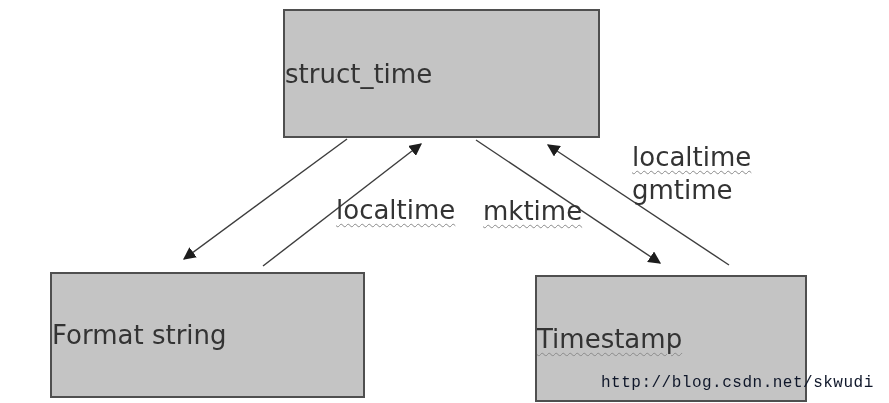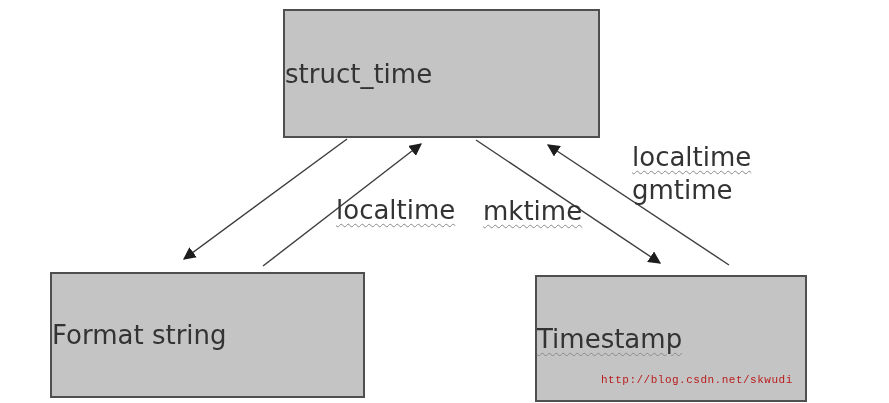--- a/index.html
+++ b/index.html
@@ -55,23 +55,23 @@
     text-decoration-color: #8a8a8a;
     text-decoration-thickness: 1px;
     text-underline-offset: 4px;
   }
   .watermark {
     position: absolute;
     left: 601px;
     top: 374px;
     z-index: 4;
     font-family: "Liberation Mono", "DejaVu Sans Mono", monospace;
-    font-size: 11px;
+    font-size: 16px;
     letter-spacing: 0.5px;
-    color: #b91c1c;
+    color: #0f172a;
     white-space: nowrap;
   }
 </style>
 </head>
 <body>
 
 <div class="stage">
 
   <svg class="arrows" viewBox="0 0 889 403" xmlns="http://www.w3.org/2000/svg" aria-hidden="true">
     <defs>

